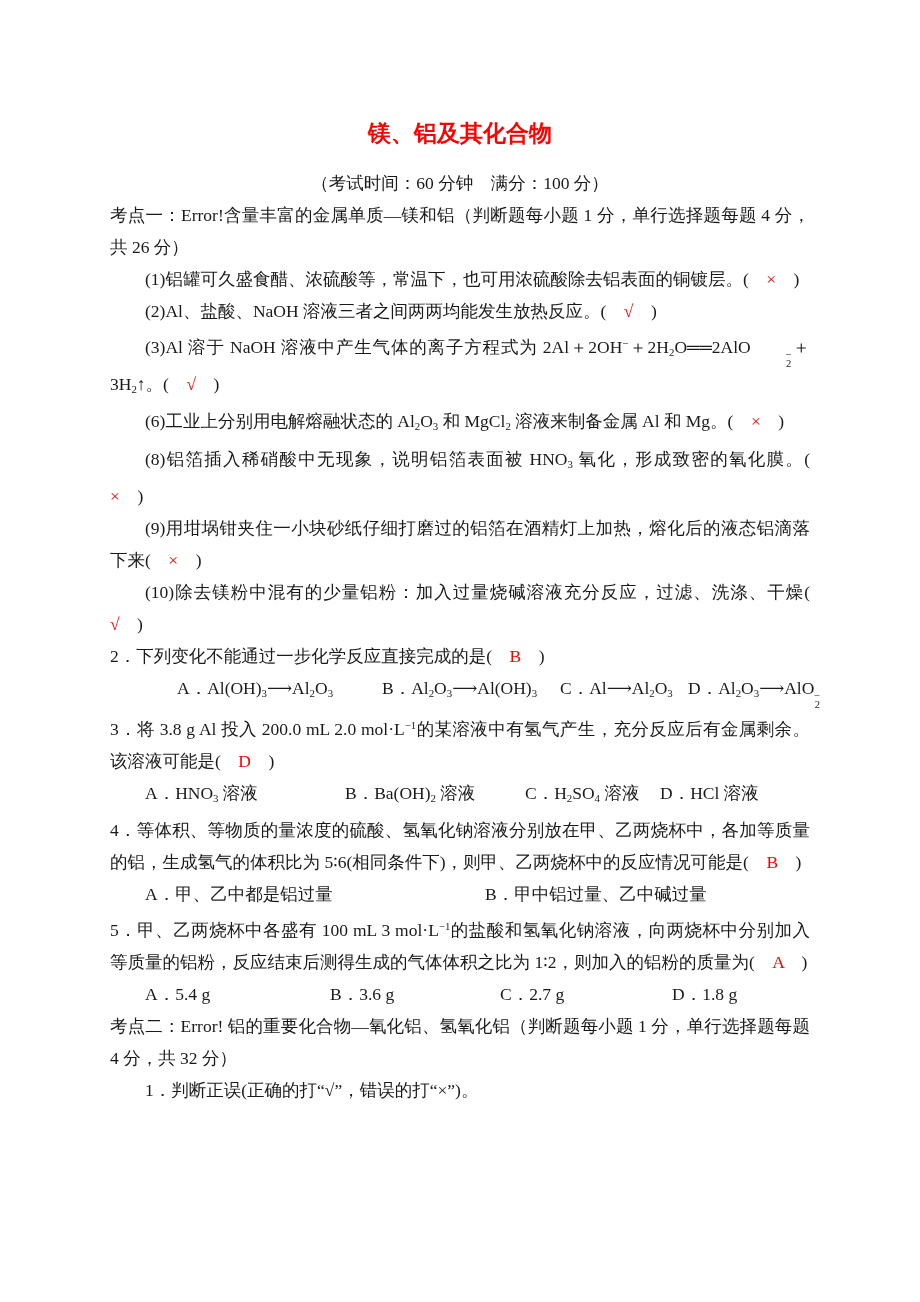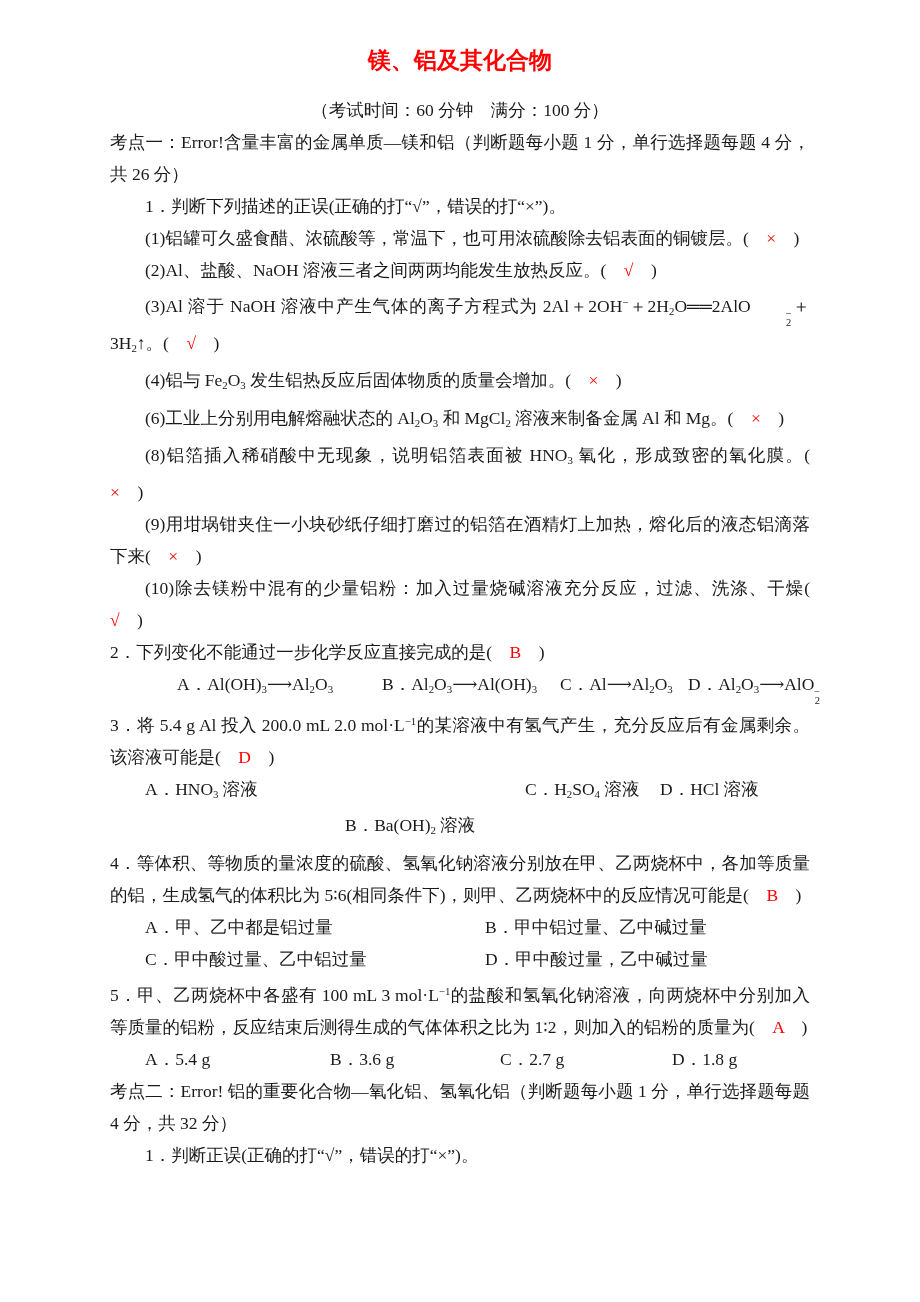--- a/index.html
+++ b/index.html
@@ -1,21 +1,21 @@
 <!DOCTYPE html>
 <html><head>
 <meta charset="utf-8">
 <style>
   html,body{margin:0;padding:0;background:#ffffff;}
   body{
     width:920px;height:1302px;overflow:hidden;
     font-family:"Liberation Serif","DejaVu Serif","DejaVu Sans",serif;
     color:#1a1a1a;
   }
-  .page{width:700px;margin:0 auto;padding-top:44px;}
+  .page{width:700px;margin:0 auto;padding-top:117px;}
   .para{margin:0;font-size:17.5px;line-height:32px;text-align:justify;}
   .title{
     font-size:23px;font-weight:700;text-align:center;
     line-height:34px;margin:0 0 16px 0;
   }
   .subtitle{font-weight:400;text-align:center;}
   .section{font-weight:400;}
   .item{text-indent:2em;}
   .flush{text-indent:0;}
   .options{display:flex;padding-left:2em;text-align:left;}
@@ -29,57 +29,51 @@
   }
 </style>
 </head>
 <body>
 
 <div class="page">
   <p class="para title" style="color: rgb(254, 0, 0);">镁、铝及其化合物</p>
   <p class="para subtitle">（考试时间：60 分钟　满分：100 分）</p>
   <div>
       <p class="para section"><span>考点一：Error!含量丰富的金属单质—镁和铝（判断题每小题 1 分，单行选择题每题 4 分，共 26 分）</span></p>
-      <p class="para item"><span>1．判断下列描述的正误(正确的打“√”，错误的打“×”)。</span></p>
       <p class="para item"><span>(1)铝罐可久盛食醋、浓硫酸等，常温下，也可用浓硫酸除去铝表面的铜镀层。(　</span><span style="color: rgb(254, 0, 0);">×</span><span>　)</span></p>
       <p class="para item"><span>(2)Al、盐酸、NaOH 溶液三者之间两两均能发生放热反应。(　</span><span style="color: rgb(254, 0, 0);">√</span><span>　)</span></p>
       <p class="para item"><span>(3)Al 溶于 NaOH 溶液中产生气体的离子方程式为 2Al＋2OH</span><span class="sup">−</span><span>＋2H</span><span class="sub">2</span><span>O══2AlO</span><span class="ss">
           <span>−</span>
           <span>2</span>
         </span><span>＋3H</span><span class="sub">2</span><span>↑。(　</span><span style="color: rgb(254, 0, 0);">√</span><span>　)</span></p>
-      <p class="para item"><span>(4)铝与 Fe</span><span class="sub">2</span><span>O</span><span class="sub">3</span><span> 发生铝热反应后固体物质的质量会增加。(　</span><span style="color: rgb(254, 0, 0);">×</span><span>　)</span></p>
       <p class="para item"><span>(6)工业上分别用电解熔融状态的 Al</span><span class="sub">2</span><span>O</span><span class="sub">3</span><span> 和 MgCl</span><span class="sub">2</span><span> 溶液来制备金属 Al 和 Mg。(　</span><span style="color: rgb(254, 0, 0);">×</span><span>　)</span></p>
       <p class="para item"><span>(8)铝箔插入稀硝酸中无现象，说明铝箔表面被 HNO</span><span class="sub">3</span><span> 氧化，形成致密的氧化膜。(　</span><span style="color: rgb(254, 0, 0);">×</span><span>　)</span></p>
       <p class="para item"><span>(9)用坩埚钳夹住一小块砂纸仔细打磨过的铝箔在酒精灯上加热，熔化后的液态铝滴落下来(　</span><span style="color: rgb(254, 0, 0);">×</span><span>　)</span></p>
       <p class="para item"><span>(10)除去镁粉中混有的少量铝粉：加入过量烧碱溶液充分反应，过滤、洗涤、干燥(　</span><span style="color: rgb(254, 0, 0);">√</span><span>　)</span></p>
       <p class="para flush"><span>2．下列变化不能通过一步化学反应直接完成的是(　</span><span style="color: rgb(254, 0, 0);">B</span><span>　)</span></p>
       <p class="para options">
         <span class="cell" style="width: 205px; margin-left: 32px;"><span>A．Al(OH)</span><span class="sub">3</span><span>⟶Al</span><span class="sub">2</span><span>O</span><span class="sub">3</span></span>
         <span class="cell" style="width: 178px;"><span>B．Al</span><span class="sub">2</span><span>O</span><span class="sub">3</span><span>⟶Al(OH)</span><span class="sub">3</span></span>
         <span class="cell" style="width: 128px;"><span>C．Al⟶Al</span><span class="sub">2</span><span>O</span><span class="sub">3</span></span>
         <span class="cell"><span>D．Al</span><span class="sub">2</span><span>O</span><span class="sub">3</span><span>⟶AlO</span><span class="ss">
             <span>−</span>
             <span>2</span>
           </span></span>
       </p>
-      <p class="para flush"><span>3．将 5.4 g Al 投入 200.0 mL 2.0 mol·L</span><span class="sup">−1</span><span>的某溶液中有氢气产生，充分反应后有金属剩余。该溶液可能是(　</span><span style="color: rgb(254, 0, 0);">D</span><span>　)</span></p>
+      <p class="para flush"><span>3．将 3.8 g Al 投入 200.0 mL 2.0 mol·L</span><span class="sup">−1</span><span>的某溶液中有氢气产生，充分反应后有金属剩余。该溶液可能是(　</span><span style="color: rgb(254, 0, 0);">D</span><span>　)</span></p>
       <p class="para options">
         <span class="cell" style="width: 200px;"><span>A．HNO</span><span class="sub">3</span><span> 溶液</span></span>
-        <span class="cell" style="width: 180px; margin-top: 36px;"><span>B．Ba(OH)</span><span class="sub">2</span><span> 溶液</span></span>
+        <span class="cell" style="width: 180px;"><span>B．Ba(OH)</span><span class="sub">2</span><span> 溶液</span></span>
         <span class="cell" style="width: 135px;"><span>C．H</span><span class="sub">2</span><span>SO</span><span class="sub">4</span><span> 溶液</span></span>
         <span class="cell"><span>D．HCl 溶液</span></span>
       </p>
       <p class="para flush"><span>4．等体积、等物质的量浓度的硫酸、氢氧化钠溶液分别放在甲、乙两烧杯中，各加等质量的铝，生成氢气的体积比为 5∶6(相同条件下)，则甲、乙两烧杯中的反应情况可能是(　</span><span style="color: rgb(254, 0, 0);">B</span><span>　)</span></p>
       <p class="para options">
         <span class="cell" style="width: 340px;"><span>A．甲、乙中都是铝过量</span></span>
         <span class="cell"><span>B．甲中铝过量、乙中碱过量</span></span>
-      </p>
-      <p class="para options">
-        <span class="cell" style="width: 340px;"><span>C．甲中酸过量、乙中铝过量</span></span>
-        <span class="cell"><span>D．甲中酸过量，乙中碱过量</span></span>
       </p>
       <p class="para flush"><span>5．甲、乙两烧杯中各盛有 100 mL 3 mol·L</span><span class="sup">−1</span><span>的盐酸和氢氧化钠溶液，向两烧杯中分别加入等质量的铝粉，反应结束后测得生成的气体体积之比为 1∶2，则加入的铝粉的质量为(　</span><span style="color: rgb(254, 0, 0);">A</span><span>　)</span></p>
       <p class="para options">
         <span class="cell" style="width: 185px;"><span>A．5.4 g</span></span>
         <span class="cell" style="width: 170px;"><span>B．3.6 g</span></span>
         <span class="cell" style="width: 172px; font-family: Liberation Serif, serif;"><span>C．2.7 g</span></span>
         <span class="cell"><span>D．1.8 g</span></span>
       </p>
       <p class="para section"><span>考点二：Error! 铝的重要化合物—氧化铝、氢氧化铝（判断题每小题 1 分，单行选择题每题 4 分，共 32 分）</span></p>
       <p class="para item"><span>1．判断正误(正确的打“√”，错误的打“×”)。</span></p>

